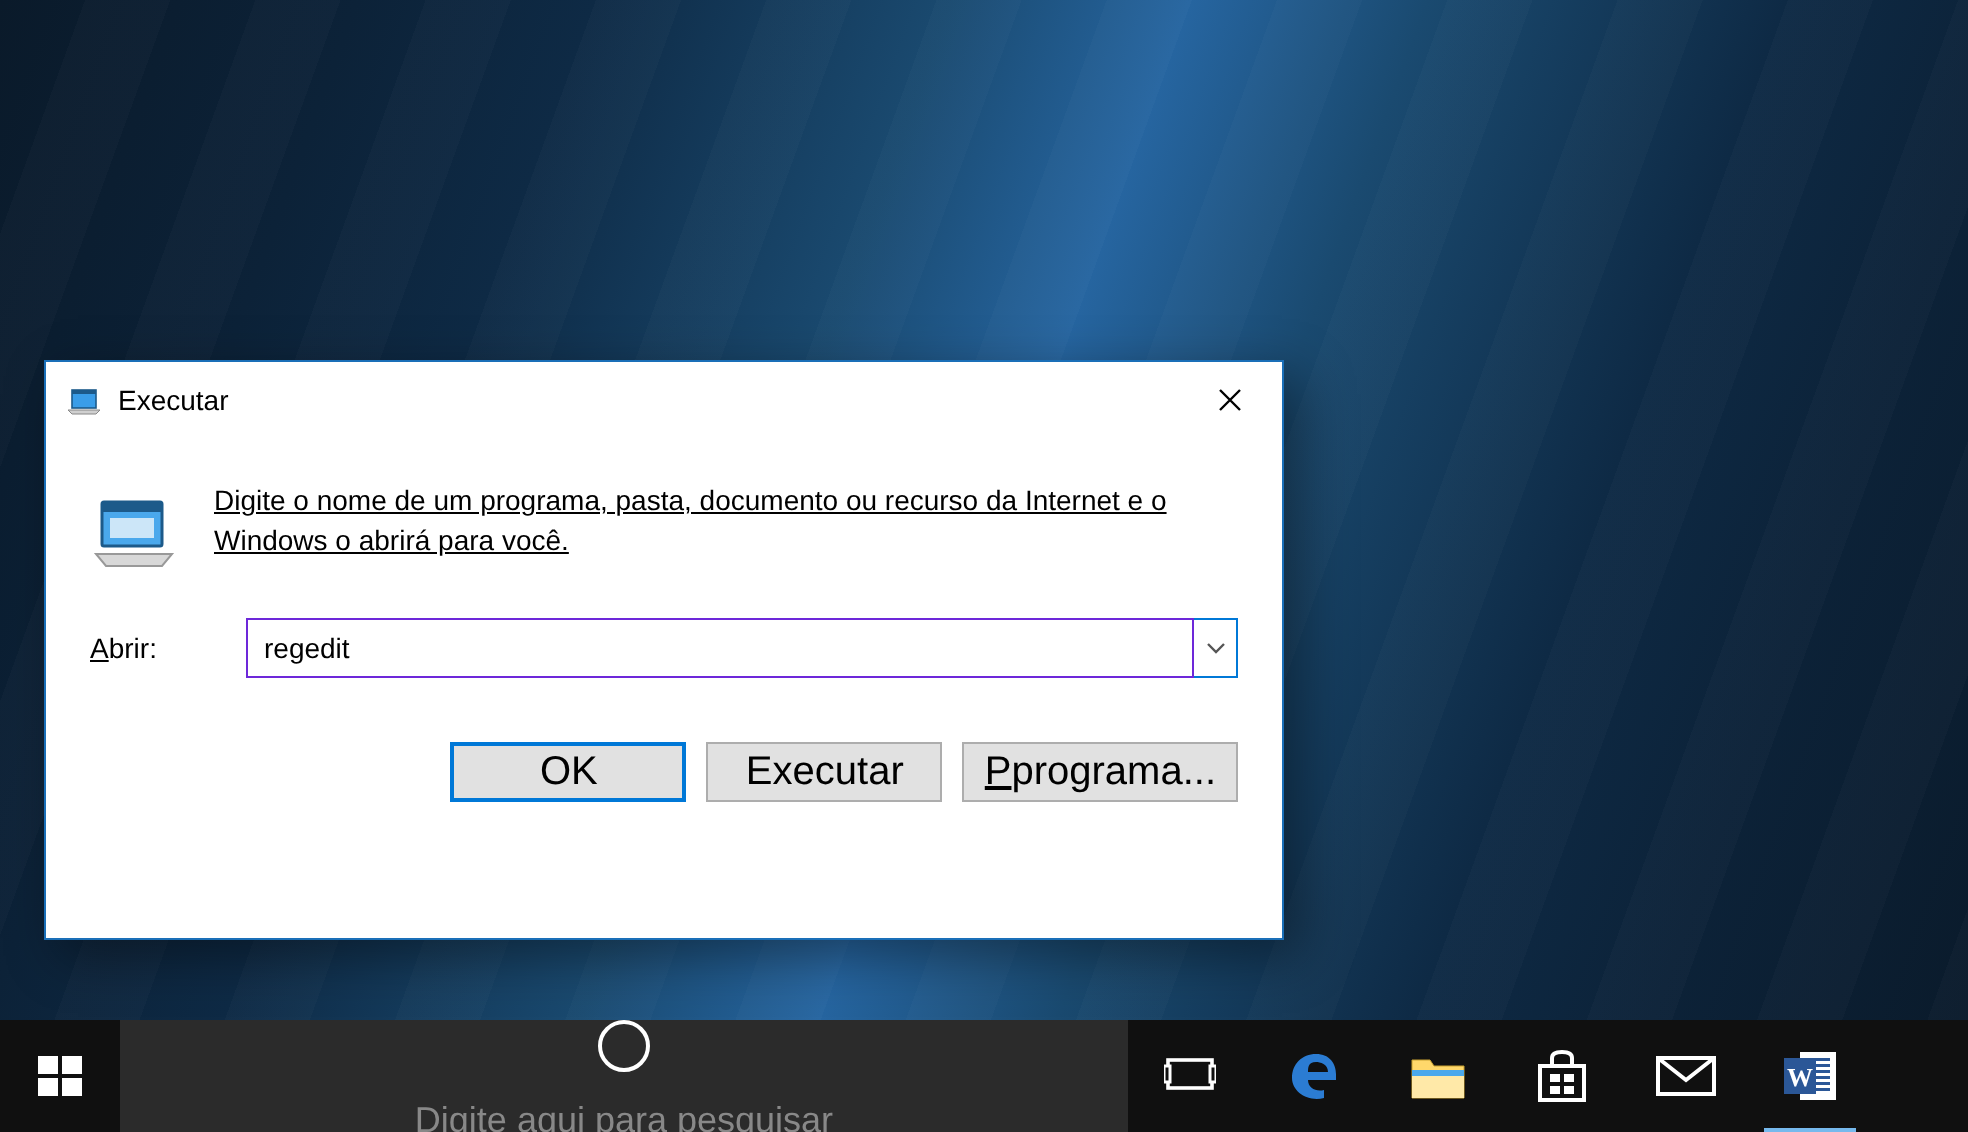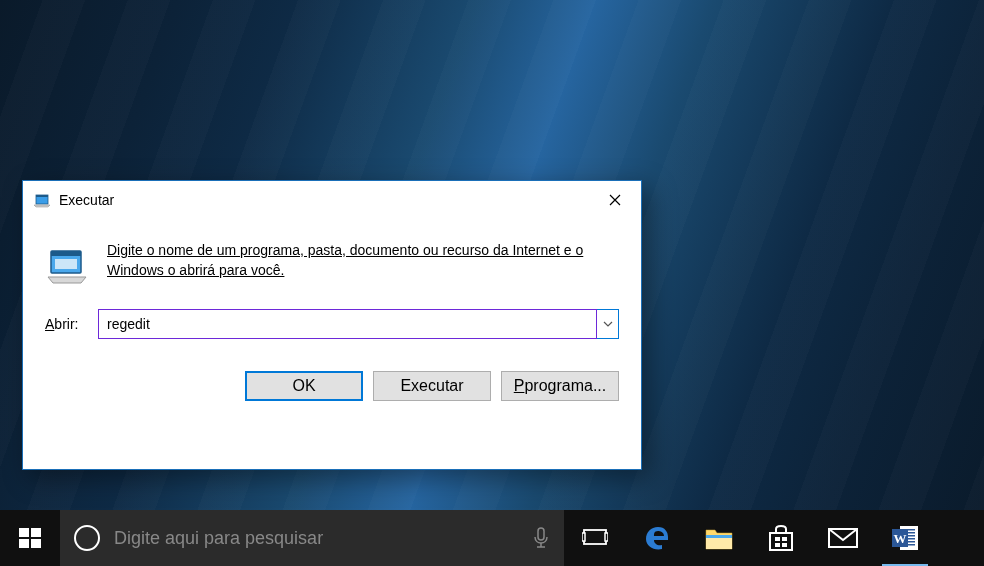--- a/index.html
+++ b/index.html
@@ -87,21 +87,21 @@
       font-size: 14px;
       color: #000;
       line-height: 1.4;
       padding-right: 10px;
     }
     
     .input-row {
       display: flex;
       align-items: center;
       padding: 22px 22px 0 22px;
-      gap: 9px;
+      gap: 34px;
     }
     .input-label {
       font-size: 14px;
       color: #000;
       width: 44px;
       flex-shrink: 0;
     }
     .input-label .underline { text-decoration: underline; }
     .combo-box {
       flex: 1;
@@ -133,21 +133,21 @@
     
     .button-row {
       display: flex;
       justify-content: flex-end;
       gap: 10px;
       padding: 32px 22px 0 22px;
     }
     .dlg-button {
       min-width: 118px;
       height: 30px;
-      font-size: 16px;
+      font-size: 20px;
       font-family: inherit;
       background: #e1e1e1;
       border: 1px solid #adadad;
       cursor: pointer;
       padding: 0 10px;
     }
     .dlg-button.default {
       border: 2px solid #0078d7;
       background: #e1e1e1;
     }
@@ -172,20 +172,21 @@
       cursor: pointer;
     }
     
     .search-box {
       width: 504px;
       background: #2b2b2b;
       display: flex;
       align-items: center;
       padding: 0 14px;
       gap: 14px;
+      flex-direction: column;
     }
     .cortana-ring {
       width: 26px;
       height: 26px;
       border: 2px solid #fff;
       border-radius: 50%;
       flex-shrink: 0;
     }
     .search-text {
       flex: 1;

